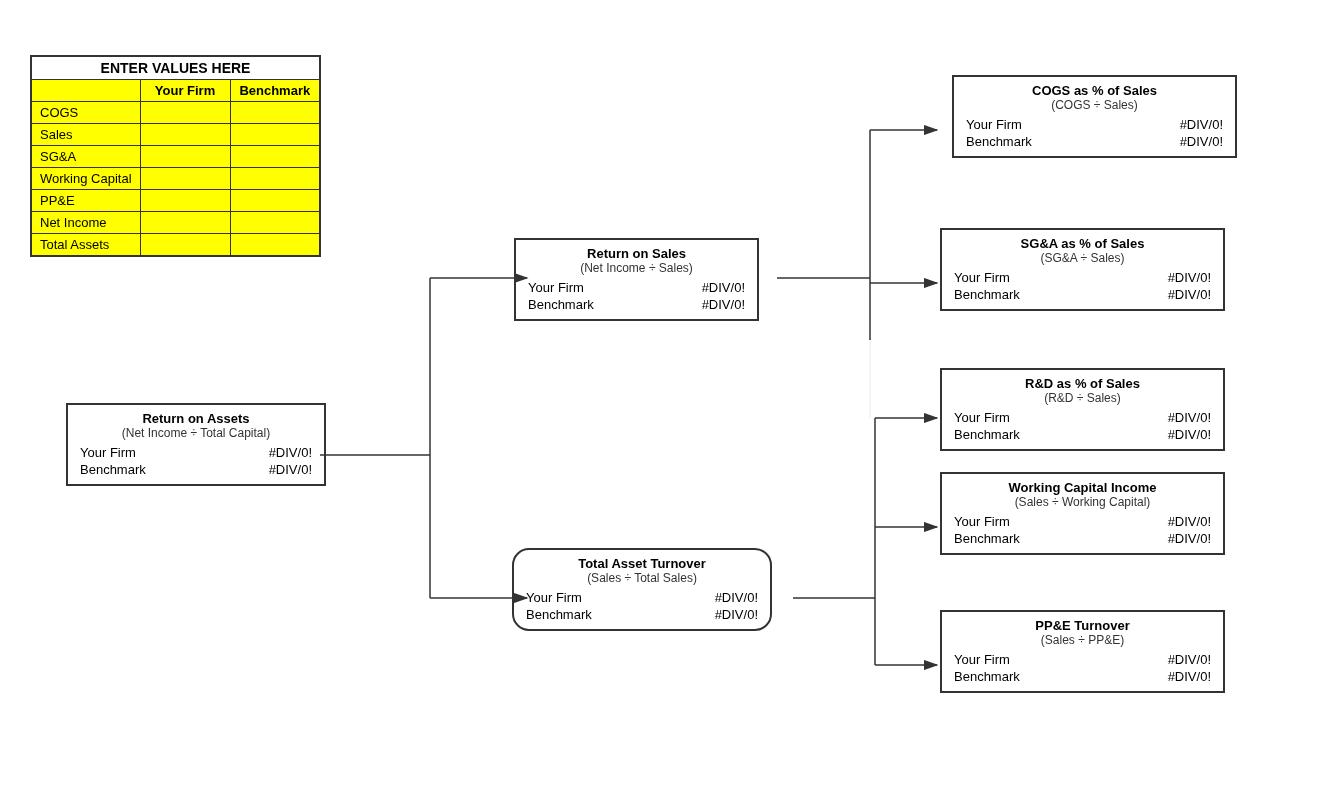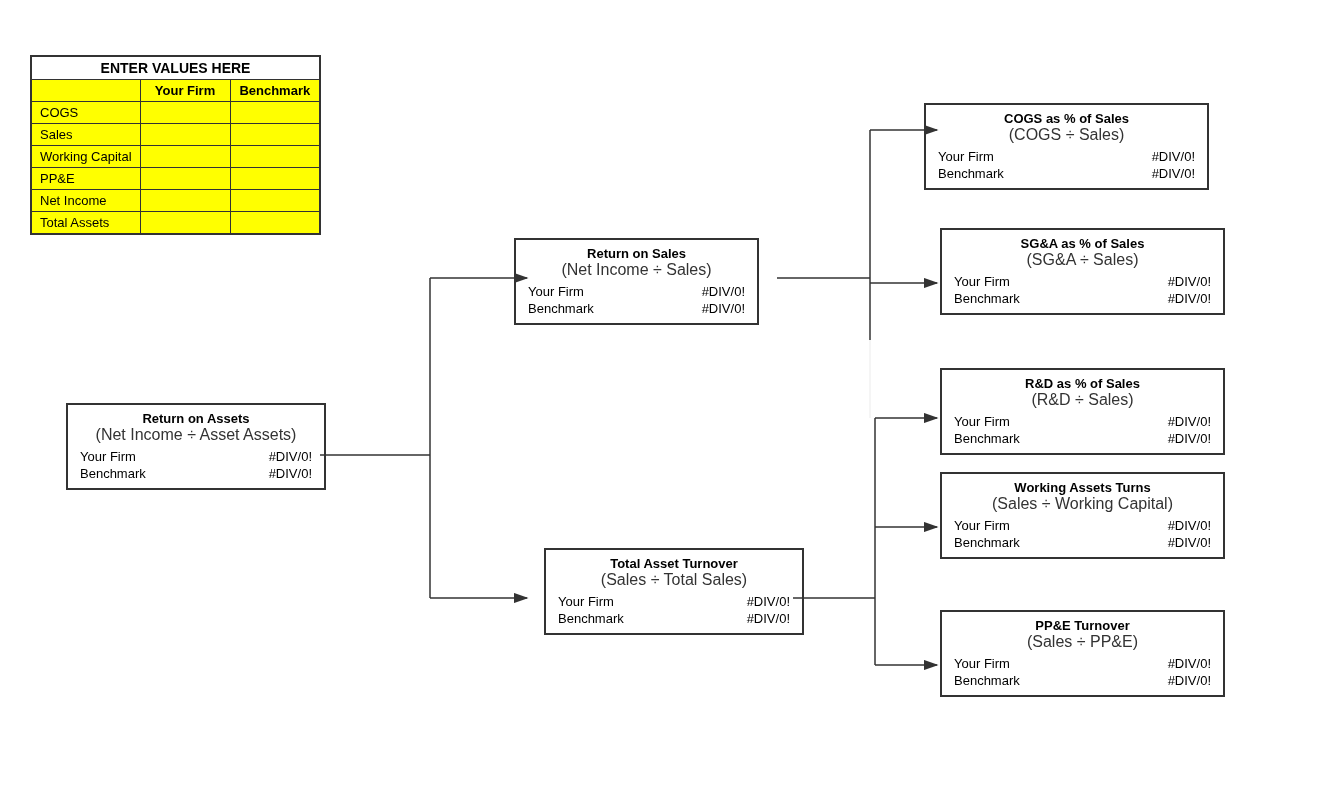--- a/index.html
+++ b/index.html
@@ -74,21 +74,21 @@
     }
 
     .metric-box .title {
       font-weight: bold;
       text-align: center;
       font-size: 13px;
     }
 
     .metric-box .subtitle {
       text-align: center;
-      font-size: 16px;
+      font-size: 12px;
       color: #333;
       margin-bottom: 4px;
     }
 
     .metric-box .row {
       display: flex;
       justify-content: space-between;
       font-size: 13px;
       padding: 1px 0;
     }
@@ -103,31 +103,31 @@
 
     
     .ros-box {
       left: 514px;
       top: 238px;
       min-width: 245px;
     }
 
     
     .tat-box {
-      left: 544px;
+      left: 512px;
       top: 548px;
       min-width: 260px;
+      border-radius: 17px;
     }
 
     
     .cogs-box {
-      left: 924px;
+      left: 952px;
       top: 75px;
       min-width: 285px;
-      margin-top: 28px;
     }
 
     .sga-box {
       left: 940px;
       top: 228px;
       min-width: 285px;
     }
 
     .rd-box {
       left: 940px;
@@ -177,20 +177,25 @@
         <td>COGS</td>
         <td></td>
         <td></td>
       </tr>
       <tr class="data-row">
         <td>Sales</td>
         <td></td>
         <td></td>
       </tr>
       <tr class="data-row">
+        <td>SG&amp;A</td>
+        <td></td>
+        <td></td>
+      </tr>
+      <tr class="data-row">
         <td>Working Capital</td>
         <td></td>
         <td></td>
       </tr>
       <tr class="data-row">
         <td>PP&amp;E</td>
         <td></td>
         <td></td>
       </tr>
       <tr class="data-row">
@@ -202,21 +207,21 @@
         <td>Total Assets</td>
         <td></td>
         <td></td>
       </tr>
     </tbody>
       </table>
   </div>
 
   <div class="metric-box roa-box">
     <div class="title">Return on Assets</div>
-    <div class="subtitle">(Net Income ÷ Asset Assets)</div>
+    <div class="subtitle">(Net Income ÷ Total Capital)</div>
     <div class="row">
       <span>Your Firm</span>
       <span>#DIV/0!</span>
     </div>
     <div class="row">
       <span>Benchmark</span>
       <span>#DIV/0!</span>
     </div>
   </div>
 
@@ -279,21 +284,21 @@
       <span>Your Firm</span>
       <span>#DIV/0!</span>
     </div>
     <div class="row">
       <span>Benchmark</span>
       <span>#DIV/0!</span>
     </div>
   </div>
 
   <div class="metric-box wc-box">
-    <div class="title">Working Assets Turns</div>
+    <div class="title">Working Capital Income</div>
     <div class="subtitle">(Sales ÷ Working Capital)</div>
     <div class="row">
       <span>Your Firm</span>
       <span>#DIV/0!</span>
     </div>
     <div class="row">
       <span>Benchmark</span>
       <span>#DIV/0!</span>
     </div>
   </div>

